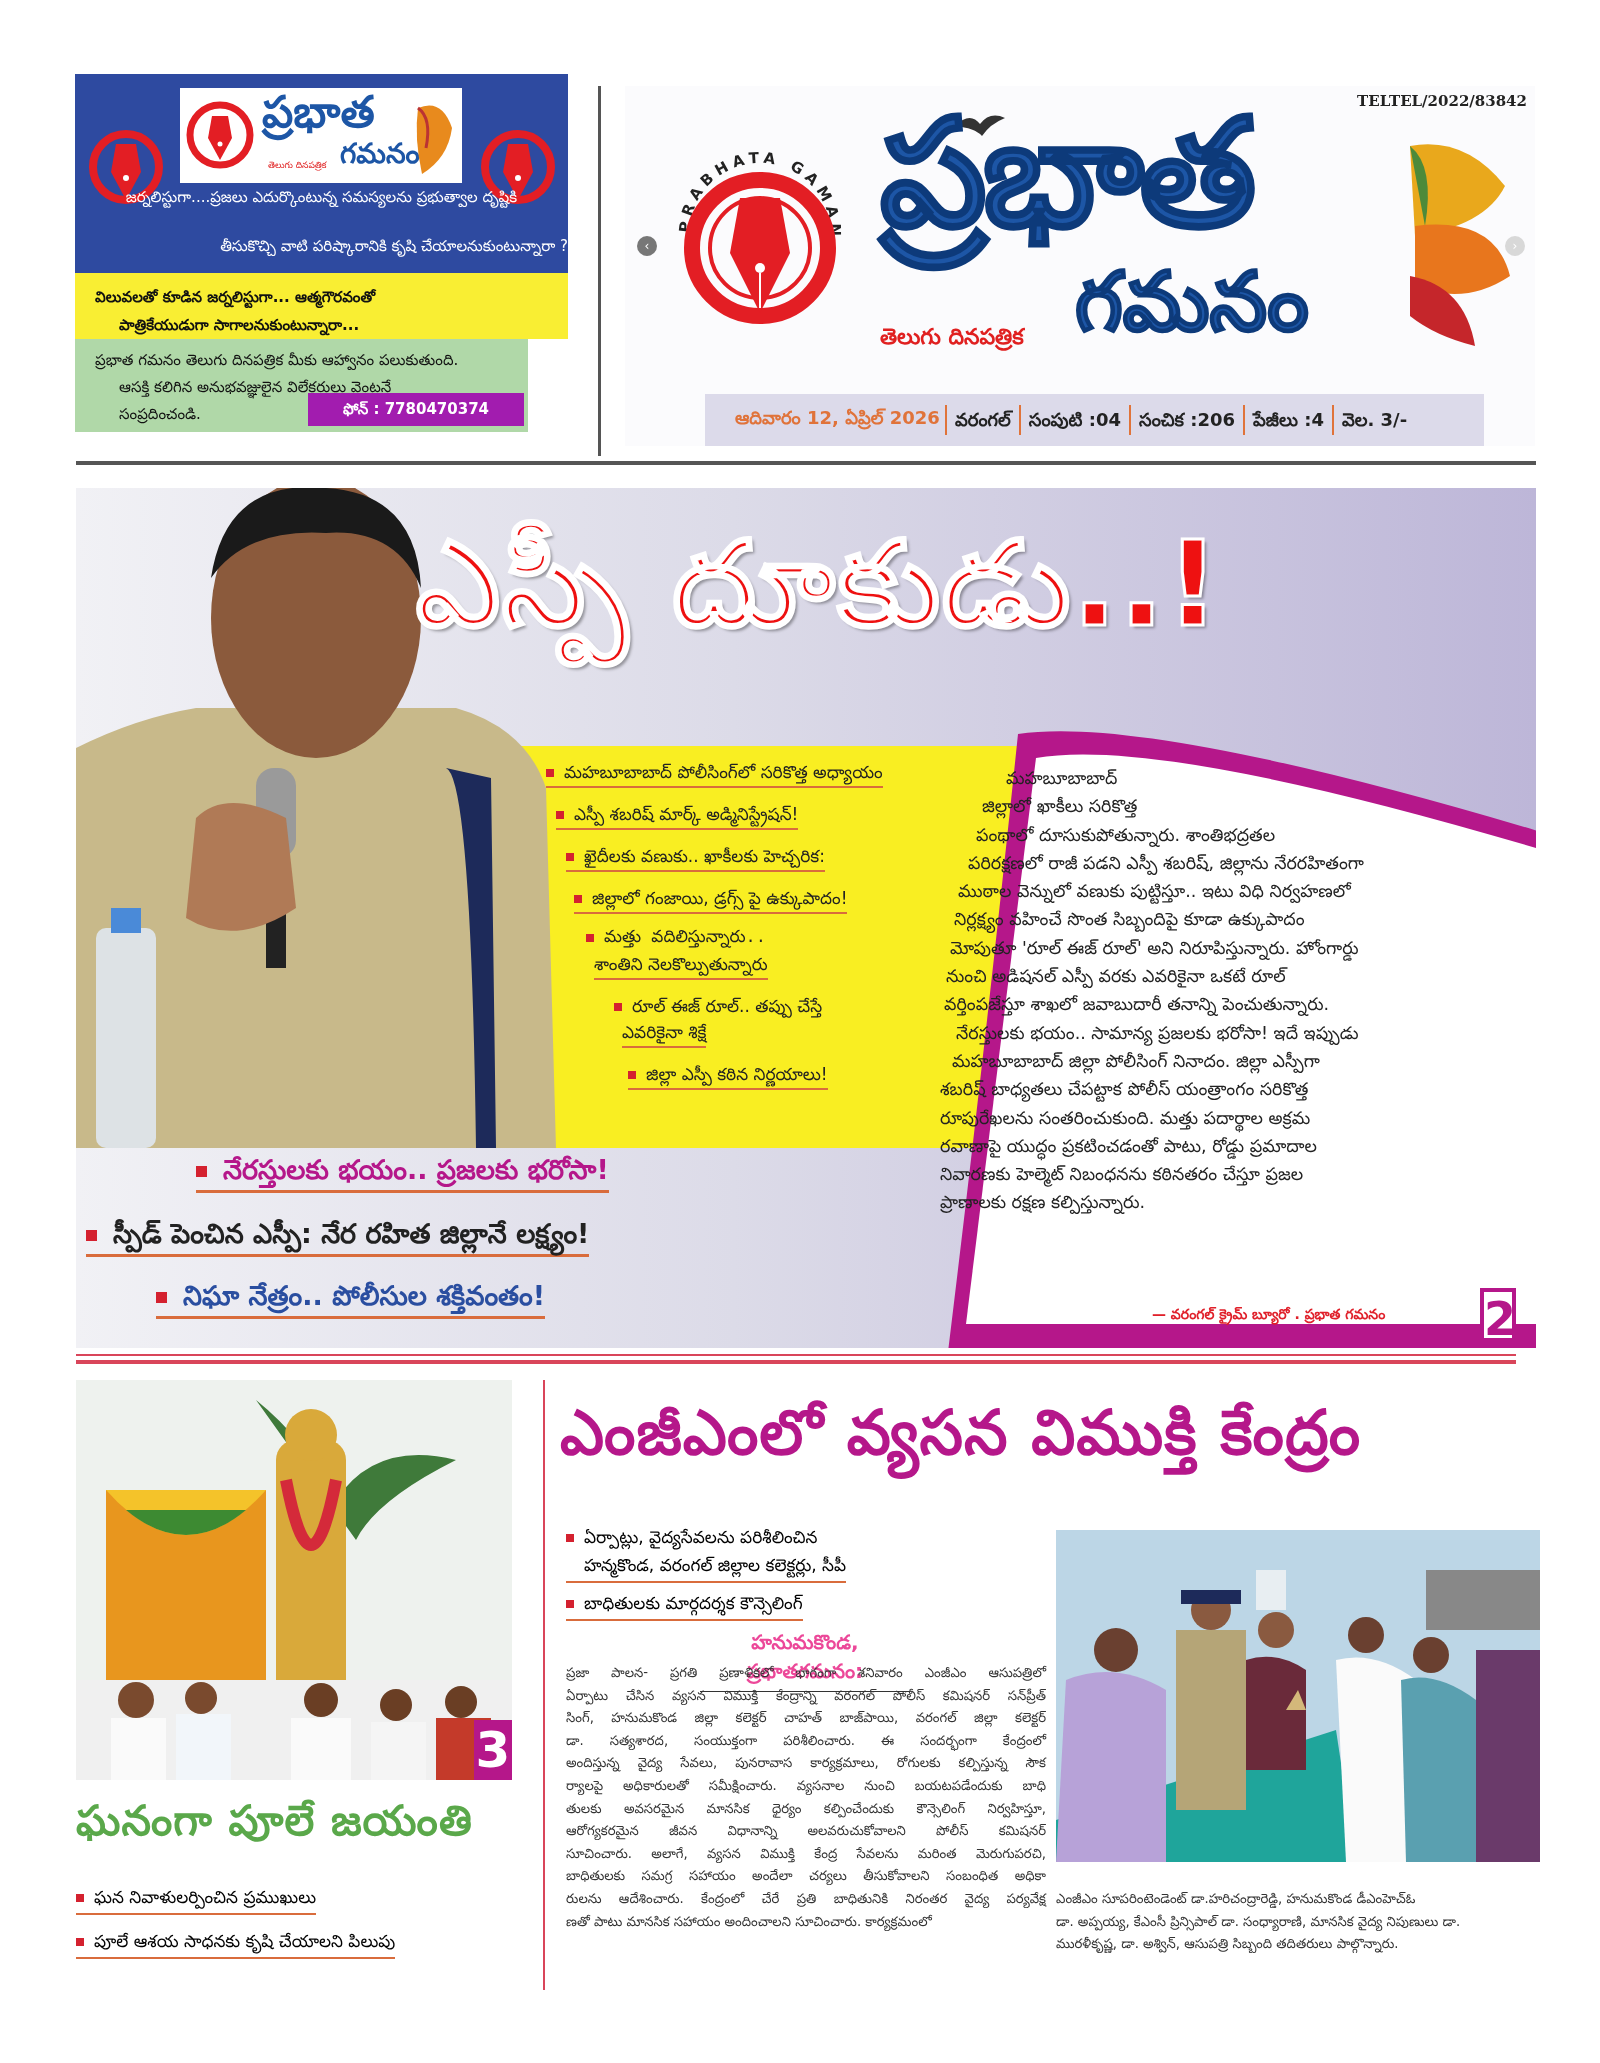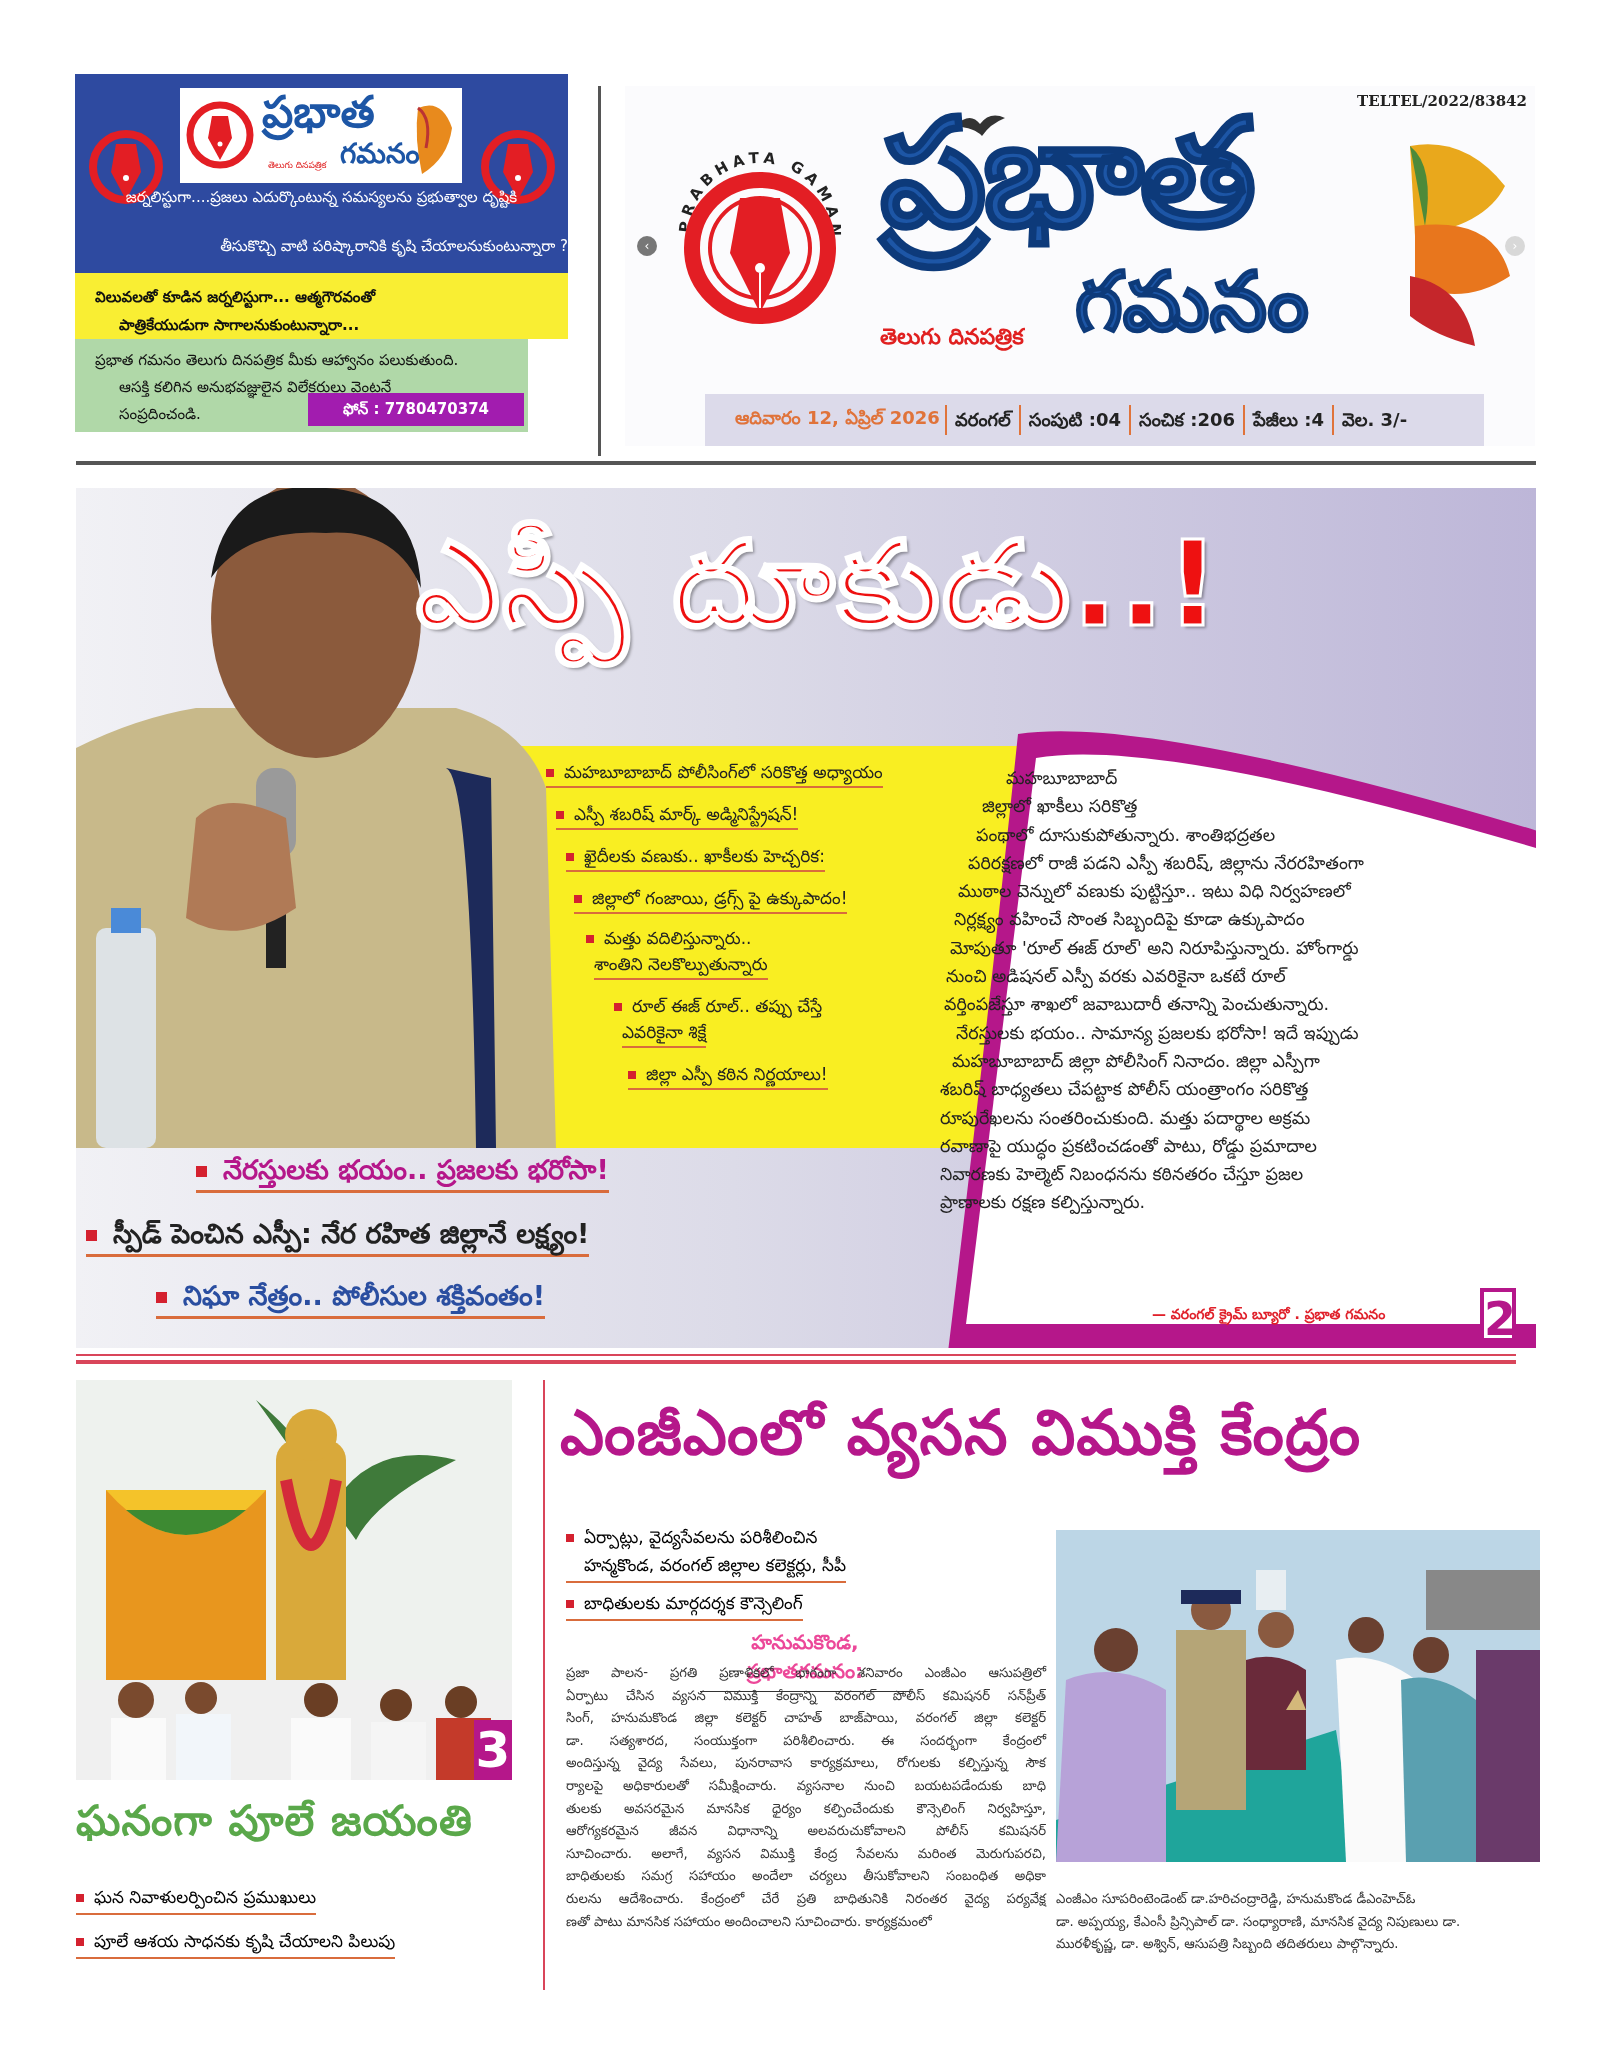--- a/index.html
+++ b/index.html
@@ -176,21 +176,21 @@
 
   <svg class="purple-panel" viewBox="0 0 600 628">
     <path d="M70 10 Q200 -10 600 110 L600 628 L0 628 Q40 300 70 10 Z" fill="#b5178a"></path>
     <path d="M88 34 Q210 12 588 124 L588 600 L18 600 Q55 300 88 34 Z" fill="#ffffff"></path>
   </svg>
 
   <div class="bl" style="left:470px;top:272px;"><span class="sq"></span><span>మహబూబాబాద్ పోలీసింగ్‌లో సరికొత్త అధ్యాయం</span></div>
   <div class="bl" style="left:480px;top:314px;"><span class="sq"></span><span>ఎస్పీ శబరిష్ మార్క్ అడ్మినిస్ట్రేషన్!</span></div>
   <div class="bl" style="left:490px;top:356px;"><span class="sq"></span><span>ఖైదీలకు వణుకు.. ఖాకీలకు హెచ్చరిక:</span></div>
   <div class="bl" style="left:498px;top:398px;"><span class="sq"></span><span>జిల్లాలో గంజాయి, డ్రగ్స్ పై ఉక్కుపాదం!</span></div>
-  <div class="bl" style="left:510px;top:438px;border-bottom:none;"><span class="sq"></span><span>మత్తు వదిలిస్తున్నారు..</span></div>
+  <div class="bl" style="left:510px;top:438px;border-bottom:none;font-family:Liberation Mono, monospace;"><span class="sq"></span><span>మత్తు వదిలిస్తున్నారు..</span></div>
   <div class="bl" style="left:518px;top:464px;">శాంతిని నెలకొల్పుతున్నారు</div>
   <div class="bl" style="left:538px;top:506px;border-bottom:none;"><span class="sq"></span><span>రూల్ ఈజ్ రూల్.. తప్పు చేస్తే</span></div>
   <div class="bl" style="left:546px;top:532px;">ఎవరికైనా శిక్షే</div>
   <div class="bl" style="left:552px;top:574px;"><span class="sq"></span><span>జిల్లా ఎస్పీ కఠిన నిర్ణయాలు!</span></div>
 
   <div class="bh" style="left:120px;top:662px;font-size:27px;color:#b5178a;"><span class="sq"></span><span>నేరస్తులకు భయం.. ప్రజలకు భరోసా!</span></div>
   <div class="bh" style="left:10px;top:726px;font-size:27px;color:#222;"><span class="sq"></span><span>స్పీడ్ పెంచిన ఎస్పీ: నేర రహిత జిల్లానే లక్ష్యం!</span></div>
   <div class="bh" style="left:80px;top:788px;font-size:27px;color:#2a4ea0;"><span class="sq"></span><span>నిఘా నేత్రం.. పోలీసుల శక్తివంతం!</span></div>
 </div>
 

